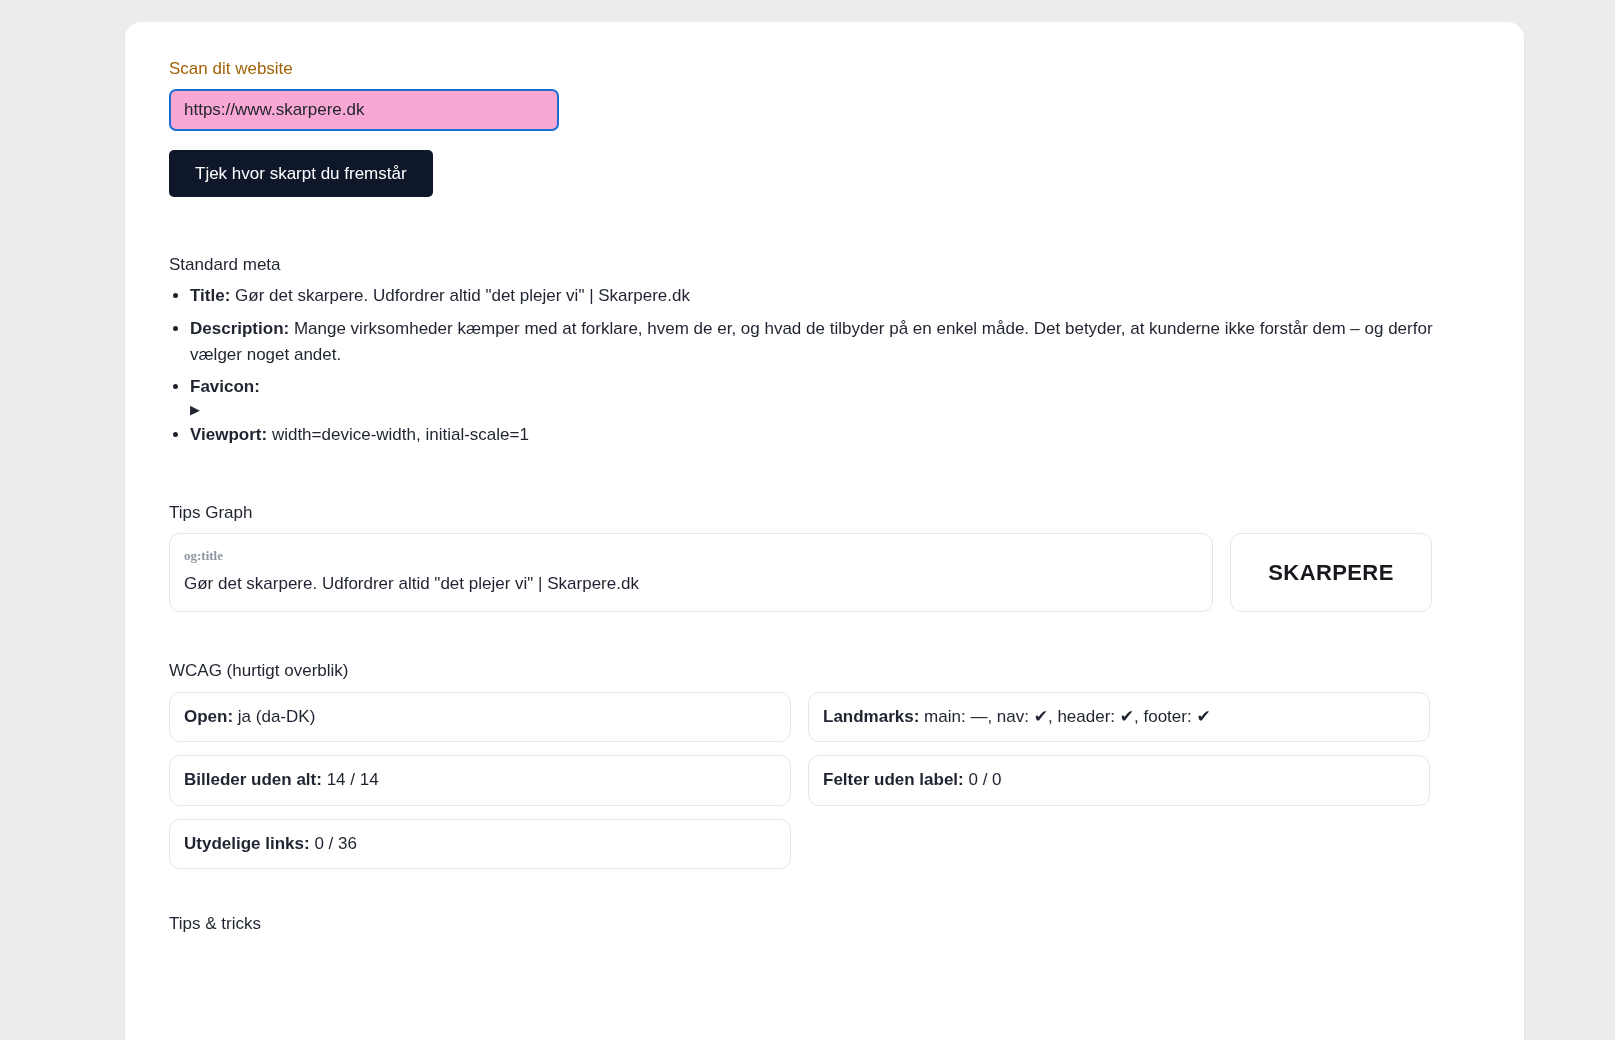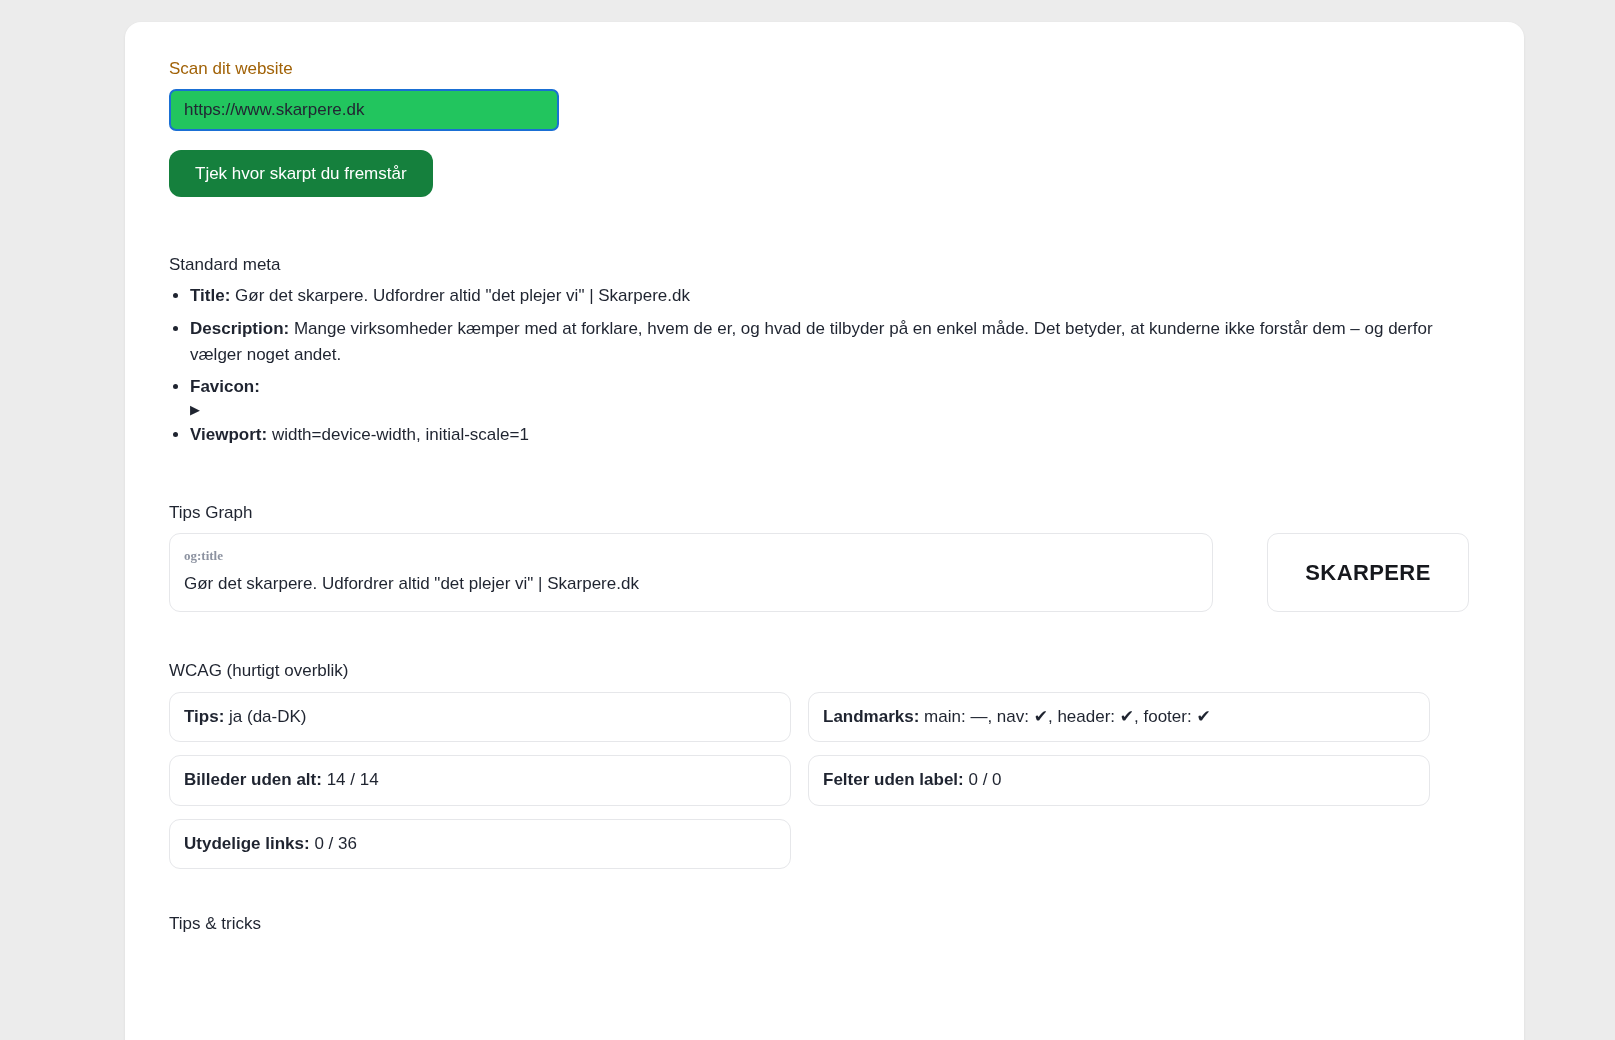--- a/index.html
+++ b/index.html
@@ -41,30 +41,30 @@
     display: block;
     width: 390px;
     height: 42px;
     box-sizing: border-box;
     border: 2px solid #1a6fd4;
     border-radius: 7px;
     padding: 0 13px;
     font-size: 17px;
     color: #222733;
     font-family: "Liberation Sans", sans-serif;
-    background: #22c55e;
+    background: #f9a8d4;
     outline: none;
   }
   .scan-button {
     margin-top: 19px;
     display: inline-block;
-    background: #15803d;
+    background: #0f172a;
     color: #ffffff;
     border: none;
-    border-radius: 12px;
+    border-radius: 5px;
     font-size: 17px;
     font-family: "Liberation Sans", sans-serif;
     padding: 15px 26px;
     cursor: pointer;
     line-height: 1;
   }
 
   
   .section-title {
     font-size: 17px;
@@ -129,21 +129,20 @@
   }
   .og-image-card {
     flex: none;
     width: 200px;
     border: 1px solid #e6e7ea;
     border-radius: 11px;
     display: flex;
     align-items: center;
     justify-content: center;
     background: #fff;
-    margin-left: 37px;
   }
   .og-logo {
     font-size: 22px;
     font-weight: bold;
     letter-spacing: 0.4px;
     color: #16181d;
   }
 
   
   .wcag-grid {
@@ -210,21 +209,21 @@
         </div>
       </div>
       <div class="og-image-card">
         <span class="og-logo">SKARPERE</span>
       </div>
     </div>
 
     <div class="section-title sec-wcag">WCAG (hurtigt overblik)</div>
     <div class="wcag-grid">
       <div class="wcag-card">
-        <span><b>Tips:</b>
+        <span><b>Open:</b>
         <span>ja (da-DK)</span></span>
       </div>
       <div class="wcag-card">
         <span><b>Landmarks:</b>
         <span>main: —, nav: ✔, header: ✔, footer: ✔</span></span>
       </div>
       <div class="wcag-card">
         <span><b>Billeder uden alt:</b>
         <span>14 / 14</span></span>
       </div>

